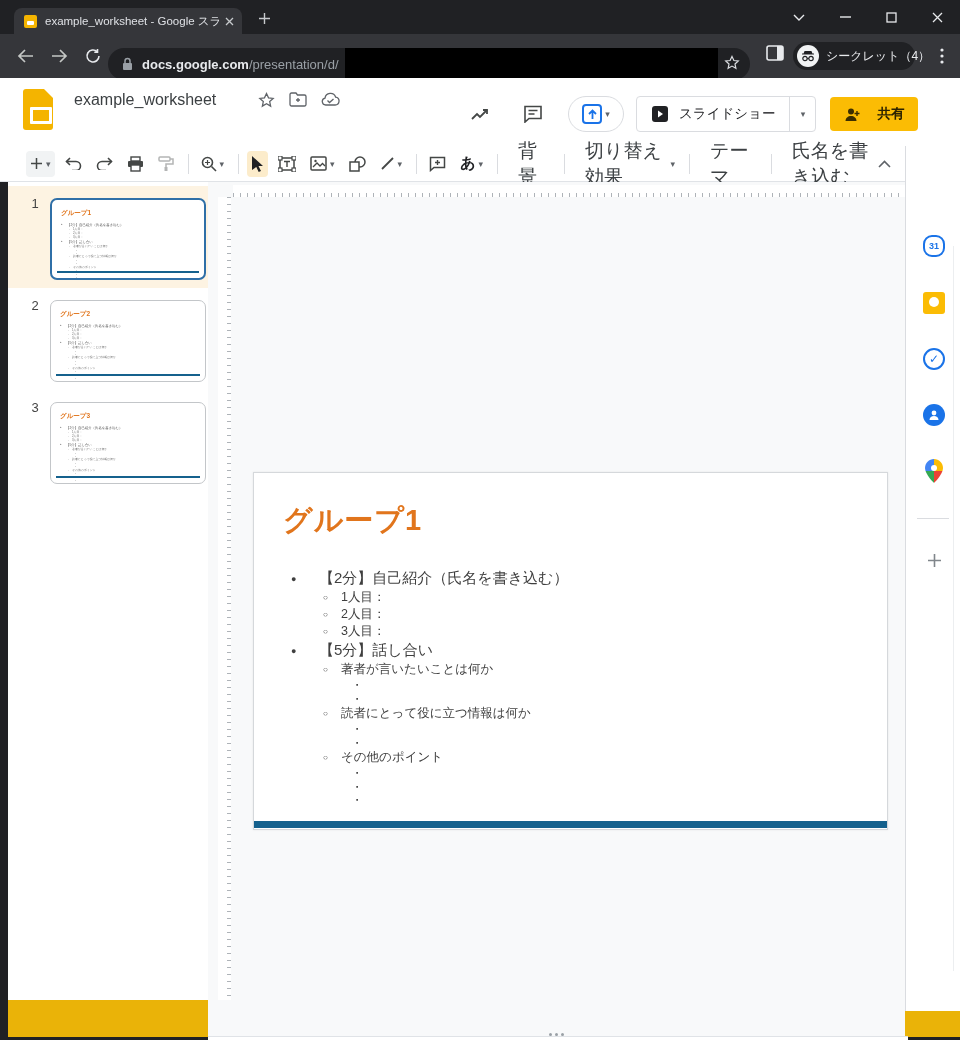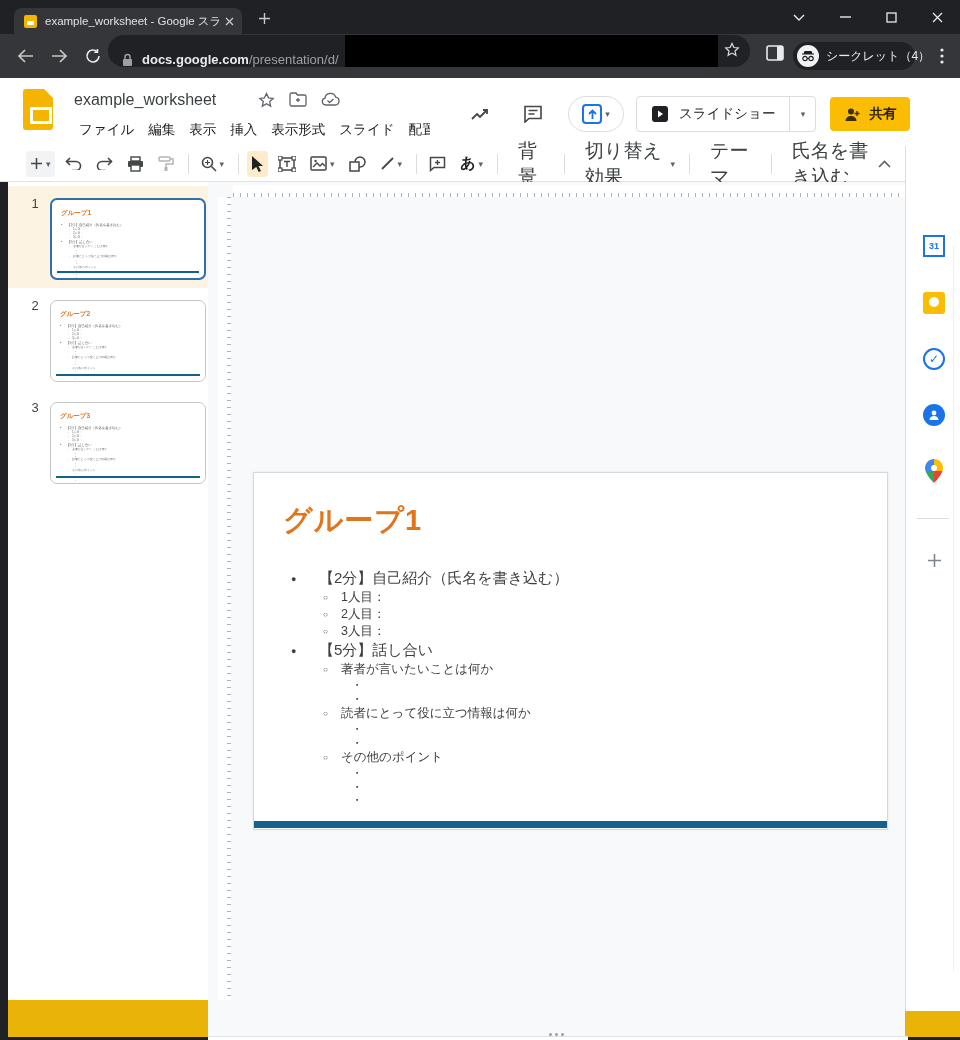--- a/index.html
+++ b/index.html
@@ -13,21 +13,21 @@
   .tab-favicon{width:13px;height:13px;background:#f4b400;border-radius:2px;position:relative;flex:none;}
   .tab-favicon:after{content:"";position:absolute;left:3px;top:6px;width:7px;height:4px;background:#fff;border-radius:1px;}
   .tab-title{font-size:11.5px;color:#dfe1e5;margin-left:8px;white-space:nowrap;overflow:hidden;flex:1;}
   .tab-close{flex:none;color:#c7cacd;margin-left:4px;}
   .newtab-btn{position:absolute;left:258px;top:12px;color:#c7cacd;}
   .wincontrols{position:absolute;right:0;top:0;height:34px;display:flex;align-items:center;}
   .winbtn{width:46px;height:34px;display:flex;align-items:center;justify-content:center;color:#e8eaed;}
 
   .chromebar{position:absolute;left:0;top:34px;width:960px;height:44px;background:#35363a;display:flex;align-items:center;}
   .navbtn{width:30px;height:30px;display:flex;align-items:center;justify-content:center;color:#c4c7c5;margin-left:4px;}
-  .omnibox{position:absolute;left:108px;top:1px;width:642px;height:32px;background:#202124;border-radius:16px;display:flex;align-items:flex-end;padding:0 10px 0 14px;overflow:hidden;}
+  .omnibox{position:absolute;left:108px;top:14px;width:642px;height:32px;background:#202124;border-radius:16px;display:flex;align-items:center;padding:0 10px 0 14px;overflow:hidden;}
   .url-host{font-size:13px;color:#e8eaed;margin-left:9px;font-weight:bold;}
   .url-path{font-size:13px;color:#9aa0a6;}
   .url-redact{position:absolute;left:237px;top:0;width:373px;height:32px;background:#000;}
   .omni-star{position:absolute;right:10px;top:7px;color:#dadce0;}
   .sidepanel-btn{position:absolute;left:766px;top:11px;}
   .incog-badge{position:absolute;left:793px;top:8px;width:122px;height:28px;background:#202124;border-radius:14px;display:flex;align-items:center;padding-left:4px;}
   .incog-circle{width:22px;height:22px;border-radius:50%;background:#f1f3f4;display:flex;align-items:center;justify-content:center;flex:none;}
   .incog-label{font-size:12px;color:#e8eaed;margin-left:7px;white-space:nowrap;}
   .kebab{position:absolute;left:930px;top:10px;width:24px;height:24px;display:flex;align-items:center;justify-content:center;}
 
@@ -46,21 +46,21 @@
 
   .header-right{position:absolute;left:430px;top:4px;width:530px;height:64px;background:#fff;display:flex;align-items:center;}
   .hr-icon{width:26px;height:26px;display:flex;align-items:center;justify-content:center;color:#444746;}
   .present-pill{width:56px;height:36px;border:1px solid #dadce0;border-radius:18px;display:flex;align-items:center;justify-content:center;gap:3px;margin-left:22px;}
   .present-box{width:20px;height:20px;border:2px solid #1a73e8;border-radius:4px;display:flex;align-items:center;justify-content:center;color:#1a73e8;}
   .caret{font-size:9px;color:#5f6368;}
   .slideshow-btn{height:36px;border:1px solid #dadce0;border-radius:4px;display:flex;align-items:stretch;margin-left:12px;}
   .ss-main{display:flex;align-items:center;gap:10px;padding:0 14px;}
   .ss-label{font-size:13.5px;color:#202124;}
   .ss-caret{width:26px;border-left:1px solid #dadce0;display:flex;align-items:center;justify-content:center;}
-  .share-btn{height:34px;background:#fbbc04;border-radius:4px;display:flex;align-items:center;gap:8px;padding:6px 14px;margin-left:14px;}
+  .share-btn{height:34px;background:#fbbc04;border-radius:4px;display:flex;align-items:center;gap:16px;padding:6px 14px;margin-left:14px;}
   .share-label{font-size:13.5px;color:#2c2300;font-weight:bold;}
 
   
   .toolbar{position:absolute;left:0;top:68px;width:905px;height:36px;background:#fff;border-bottom:1px solid #e0e3e7;display:flex;align-items:center;padding-left:26px;}
   .tb{height:26px;display:flex;align-items:center;justify-content:center;color:#444746;border-radius:4px;padding:0 4px;margin-right:6px;}
   .tb .caret{margin-left:3px;}
   .tb-plus{background:#f1f3f4;}
   .tb-sep{width:1px;height:20px;background:#dadce0;margin:0 8px 0 4px;flex:none;}
   .tb-active{background:#fceccb;}
   .tb-dim{opacity:.4;}
@@ -109,21 +109,21 @@
   
   .notes-divider{position:absolute;left:208px;top:845px;width:697px;height:14px;background:#f8f9fa;display:flex;align-items:center;justify-content:center;gap:3px;}
   .dot{width:3px;height:3px;border-radius:50%;background:#9aa0a6;}
   .notes{position:absolute;left:208px;top:854px;width:700px;height:79px;background:#fff;border-top:1px solid #e0e3e7;}
 
   
   .sidebar{position:absolute;left:905px;top:68px;width:55px;height:865px;background:#fff;border-left:1px solid #dadce0;}
   .sb-inner-line{position:absolute;right:6px;top:100px;bottom:40px;width:1px;background:#eceef0;}
   .sb-icon{position:absolute;left:16px;width:24px;height:24px;display:flex;align-items:center;justify-content:center;}
   .sb-divider{position:absolute;left:11px;width:32px;height:1px;background:#dadce0;}
-  .cal-icon{width:22px;height:22px;background:#fff;border:2.5px solid #1a73e8;border-radius:0;display:flex;align-items:center;justify-content:center;font-size:9px;font-weight:bold;color:#1a73e8;}
+  .cal-icon{width:22px;height:22px;background:#fff;border:2.5px solid #1a73e8;border-radius:9px;display:flex;align-items:center;justify-content:center;font-size:9px;font-weight:bold;color:#1a73e8;}
   .keep-icon{width:22px;height:22px;background:#fbbc04;border-radius:3px;position:relative;}
   .keep-icon:after{content:"";position:absolute;left:6px;top:5px;width:10px;height:10px;border-radius:50%;background:#fff;}
   .tasks-icon{width:22px;height:22px;border-radius:50%;background:#fff;border:2.5px solid #1a73e8;display:flex;align-items:center;justify-content:center;color:#1a73e8;font-weight:bold;font-size:12px;}
   .contacts-icon{width:22px;height:22px;border-radius:50%;background:#1a73e8;display:flex;align-items:center;justify-content:center;}
   .sb-plus{color:#80868b;}
 </style>
 </head>
 <body>
 
 <div class="titlebar">
@@ -238,29 +238,20 @@
             <path d="M9 6v4M7 8h4" stroke="currentColor" stroke-width="1.3"></path>
           </svg>
       </span>
       <span>
         <svg width="19" height="14" viewBox="0 0 19 14">
             <path d="M5 13h9a4 4 0 0 0 .6-7.96A5.5 5.5 0 0 0 4 6.1 3.5 3.5 0 0 0 5 13z" fill="none" stroke="currentColor" stroke-width="1.3"></path>
             <path d="M6.5 8.5l2 2 4-3.5" fill="none" stroke="currentColor" stroke-width="1.3"></path>
           </svg>
       </span>
     </div>
-    <div class="menubar">
-      <span class="menu-item">ファイル</span>
-      <span class="menu-item">編集</span>
-      <span class="menu-item">表示</span>
-      <span class="menu-item">挿入</span>
-      <span class="menu-item">表示形式</span>
-      <span class="menu-item">スライド</span>
-      <span class="menu-item">配置</span>
-    </div>
 
     <div class="header-right">
       <div class="hr-icon" style="margin-left:38px;">
         <svg width="20" height="14" viewBox="0 0 20 14">
             <path d="M1 12l5-5 3 3 7-7" fill="none" stroke="currentColor" stroke-width="1.8"></path>
             <path d="M12 3h4v4" fill="none" stroke="currentColor" stroke-width="1.8"></path>
           </svg>
       </div>
       <div class="hr-icon" style="margin-left:26px;">
         <svg width="20" height="18" viewBox="0 0 20 18">

